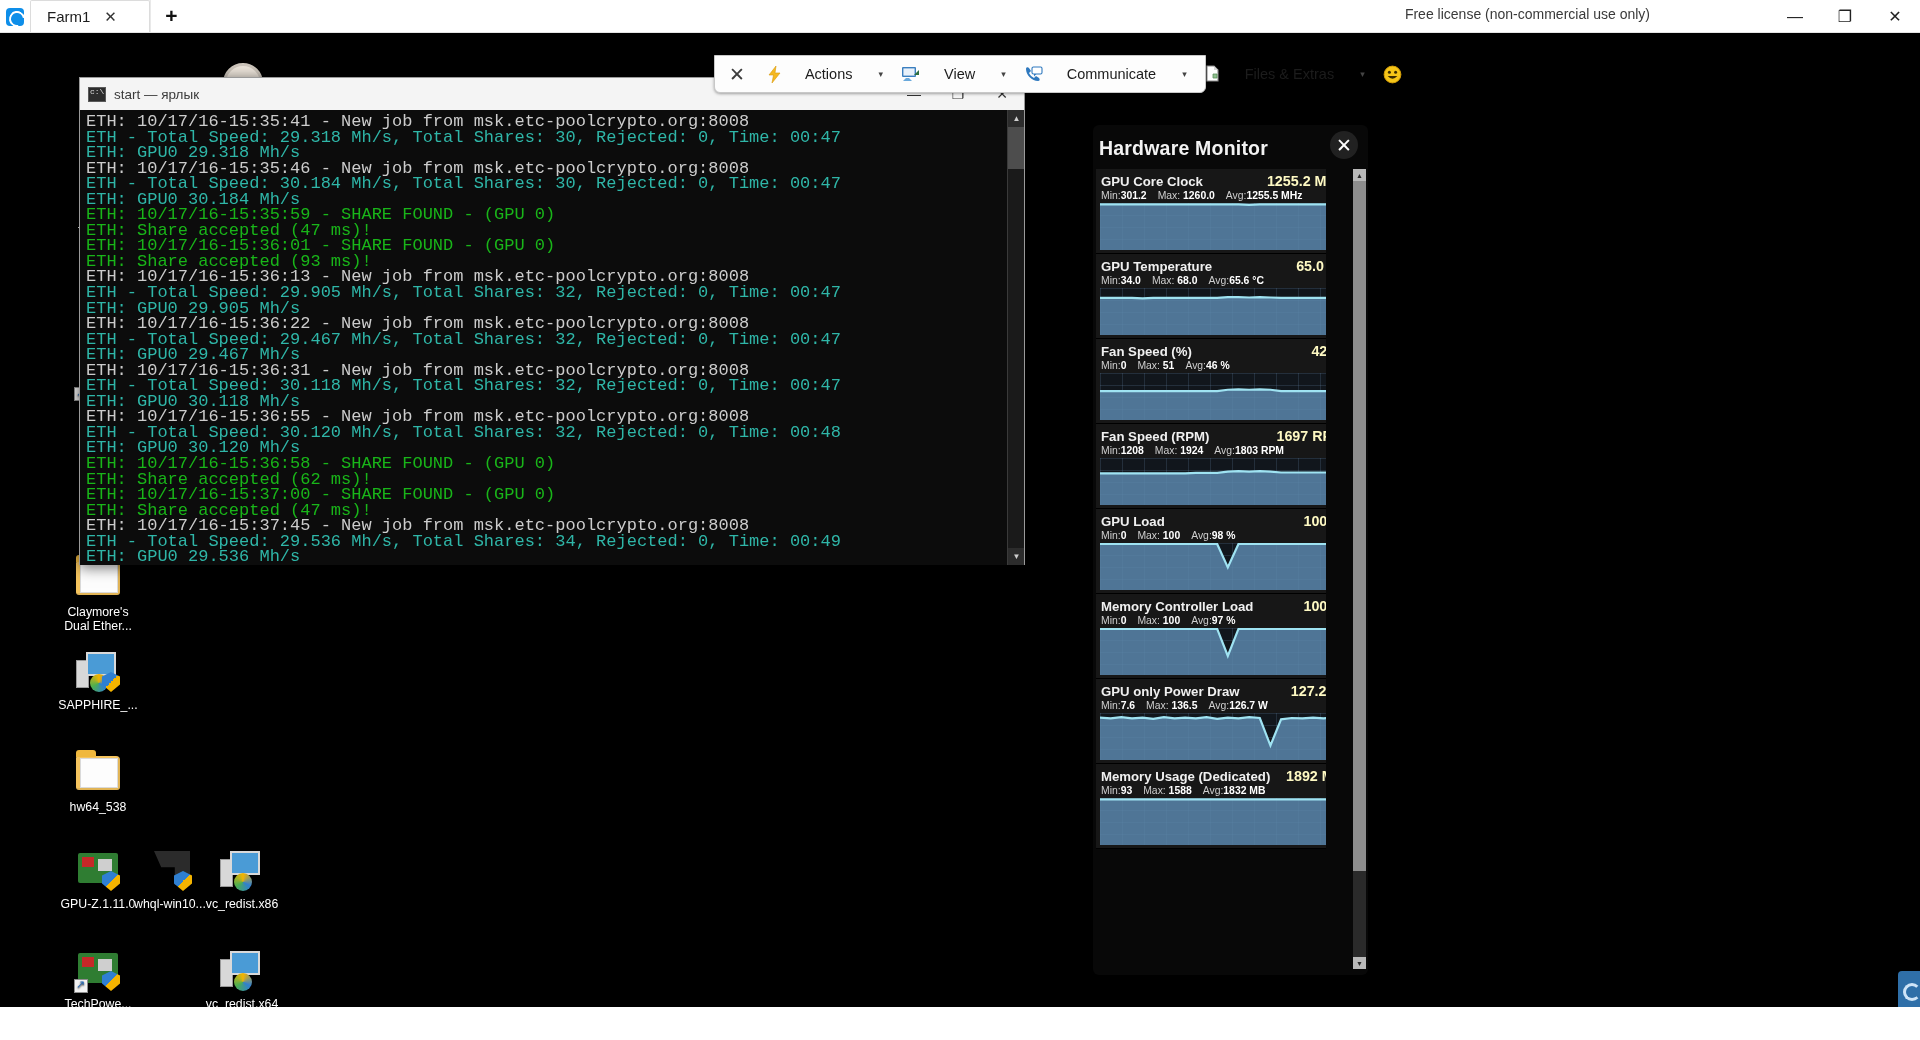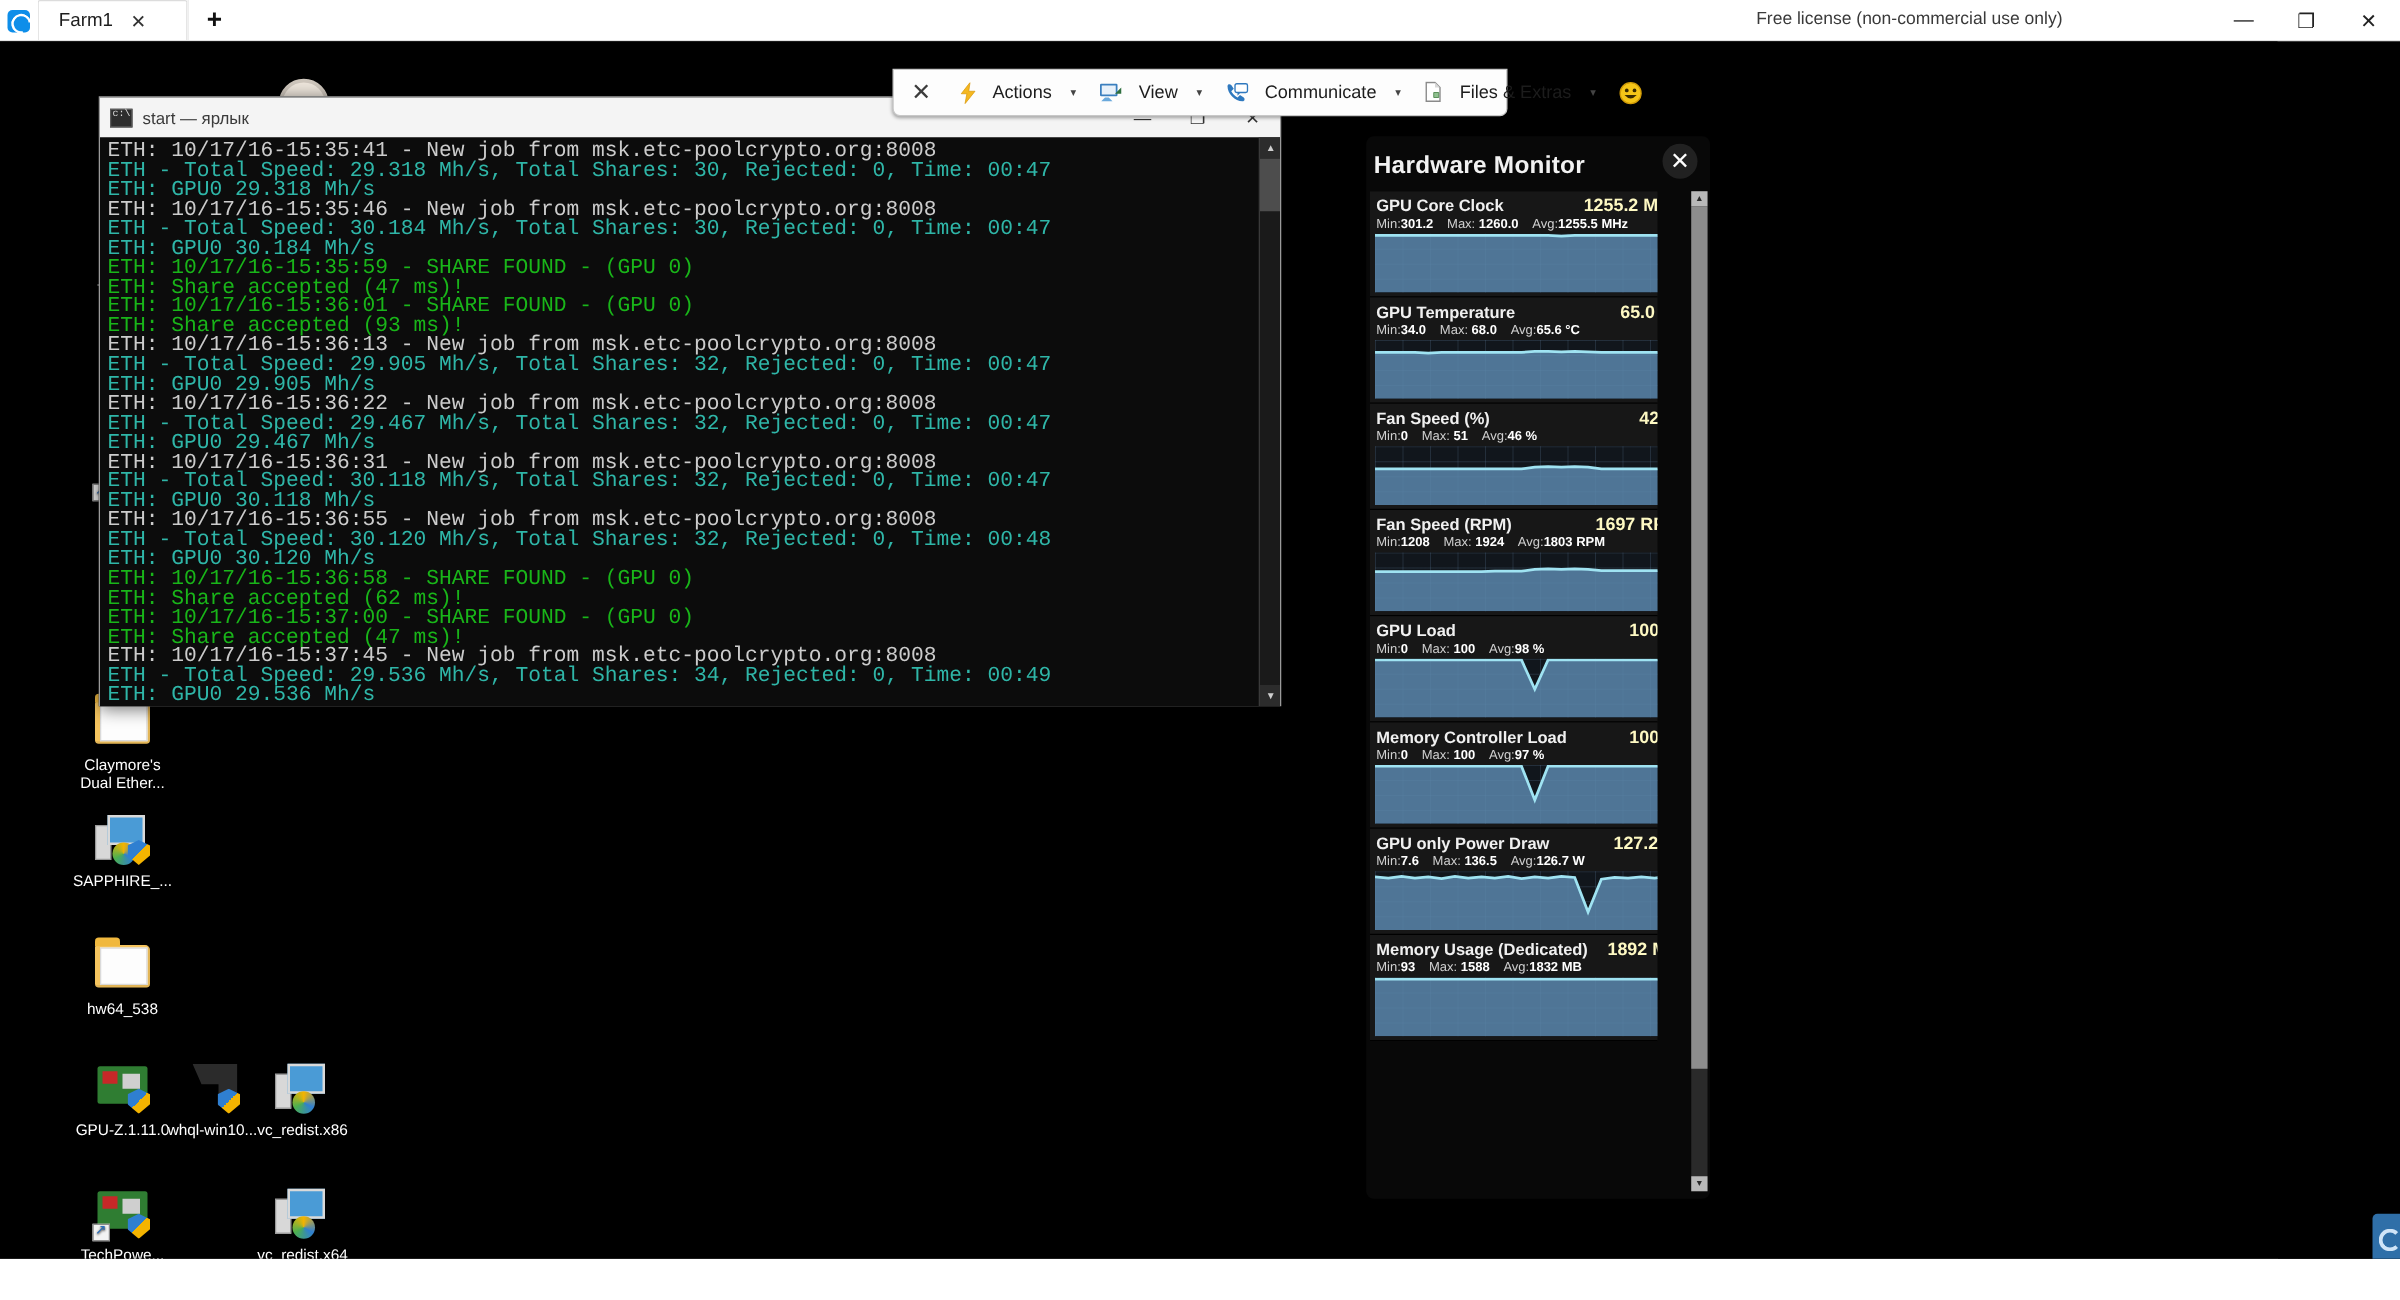--- a/index.html
+++ b/index.html
@@ -62,21 +62,21 @@
 
   
   .tv-toolbar {
     position: absolute; left: 714px; top: 22px; width: 492px; height: 38px;
     background: #fdfdfd; border: 1px solid #c8c8c8;
     border-bottom-left-radius: 6px; border-bottom-right-radius: 6px;
     display: flex; align-items: center; box-shadow: 0 1px 3px rgba(0,0,0,.35);
     z-index: 40;
   }
   .tbitem {
-    display: flex; align-items: center; gap: 13px; height: 100%;
+    display: flex; align-items: center; gap: 24px; height: 100%;
     padding: 0 9px; font-size: 14.5px; color: #1c1c1c; white-space: nowrap;
   }
   .tbsep { width: 1px; height: 26px; background: #dedede; }
   .caret { font-size: 9px; color: #444; margin-left: 2px; }
   .tb-x { font-size: 19px; color: #3c3c3c; font-weight: 300; padding: 0 14px; }
   .ico { display: inline-block; }
 
   
   .console-win {
     position: absolute; left: 79px; top: 44px; width: 946px; height: 488px;
@@ -197,21 +197,21 @@
     content: ""; position: absolute; left: 7px; top: 7px; width: 22px; height: 22px;
     border-radius: 50%; border: 4px solid #fff; border-right-color: transparent;
   }
   .clockface {
     position: absolute; left: 6px; top: 2px; width: 40px; height: 40px;
     border-radius: 50%; background: #efe7dd; border: 3px solid #cfc7bd;
   }
 
   
   .hwmon {
-    position: absolute; left: 1093px; top: 76px; width: 275px; height: 850px;
+    position: absolute; left: 1093px; top: 92px; width: 275px; height: 850px;
     background: rgba(8,8,8,.96);
     border-radius: 6px;
     z-index: 30; color: #fff;
   }
   .hwmon-title {
     font-size: 19.5px; font-weight: bold; color: #f2f2f2;
     padding: 12px 0 9px 6px; letter-spacing: .2px;
   }
   .hwmon-close {
     position: absolute; right: 10px; top: 6px; width: 28px; height: 28px;

